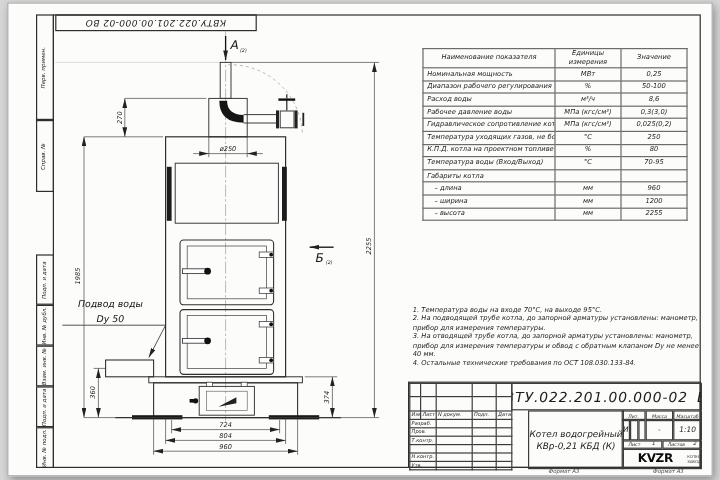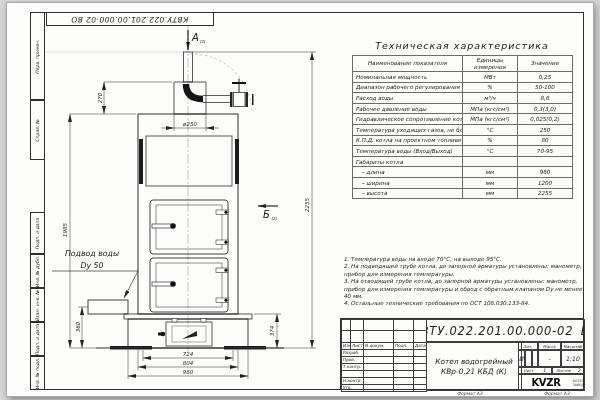--- a/index.html
+++ b/index.html
@@ -281,21 +281,20 @@
   <text x="188" y="374" class="dim" text-anchor="middle">960</text>
 
   <g>
     <line x1="278" y1="206" x2="258" y2="206" stroke="#111" stroke-width="1.1" marker-end="url(#arr)"></line>
     <text x="263" y="218" class="viewlbl">Б</text>
     <text x="271.5" y="220" class="viewref">(2)</text>
   </g>
 </svg>
 
 <div class="spec">
-  <div class="spec-title">Техническая характеристика</div>
   <table>
     <colgroup>
         <col style="width:110px">
         <col style="width:55px">
         <col style="width:55px">
       </colgroup>
     <tbody>
         <tr class="hdr">
       <td>Наименование показателя</td>
       <td>Единицы измерения</td>
@@ -437,21 +436,21 @@
           <td colspan="2">Утв.</td>
           <td></td>
           <td></td>
           <td></td>
         </tr>
   </tbody>
     </table>
 
   <div class="cell docnum" style="left:85px;top:0;width:159px;height:23px">КВТУ.022.201.00.000-02 ВО</div>
 
-  <div class="cell prod" style="left:85px;top:23px;width:96px;height:49px">
+  <div class="cell prod" style="left:99px;top:23px;width:80px;height:49px">
     <div>Котел водогрейный</div>
     <div>КВр-0,21 КБД (К)</div>
   </div>
 
   <div class="cell small" style="left:177px;top:23px;width:20px;height:8px">Лит.</div>
   <div class="cell small" style="left:197px;top:23px;width:23px;height:8px">Масса</div>
   <div class="cell small" style="left:220px;top:23px;width:24px;height:8px">Масштаб</div>
 
   <div class="cell val" style="left:177px;top:31px;width:7px;height:17px">И</div>
   <div class="cell" style="left:184px;top:31px;width:7px;height:17px"></div>

